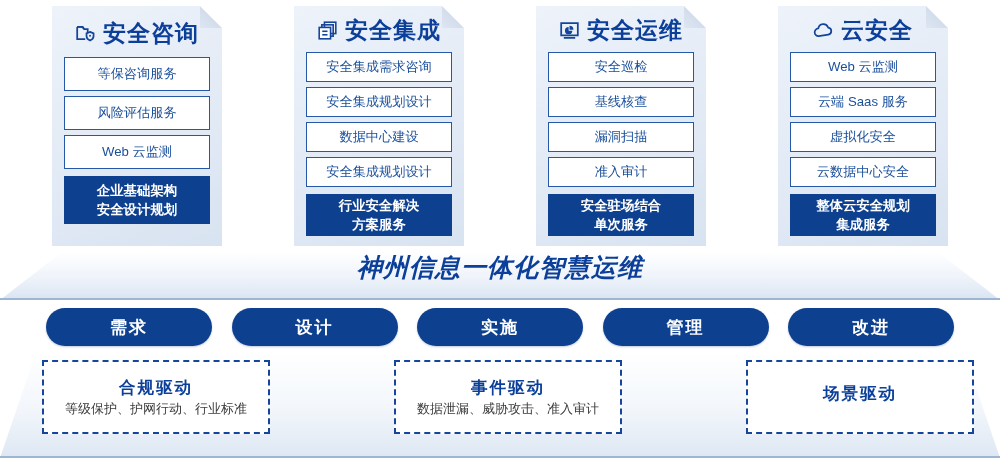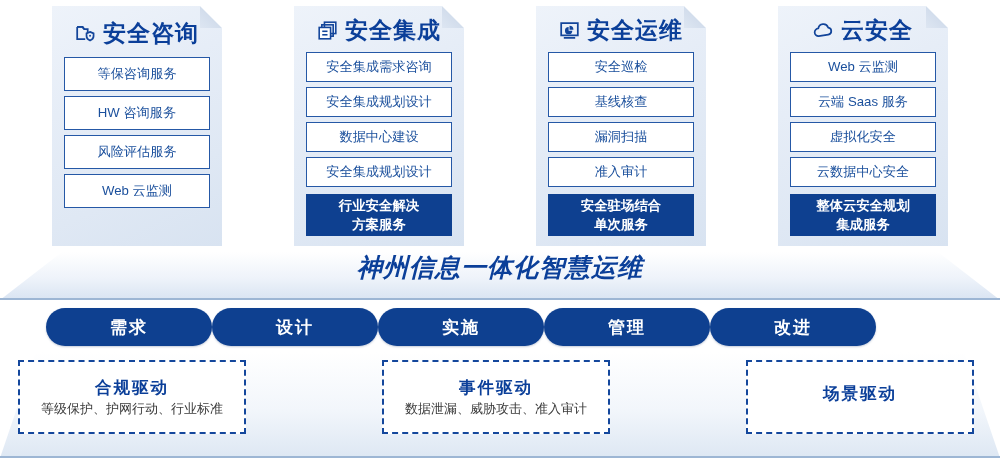--- a/index.html
+++ b/index.html
@@ -82,21 +82,21 @@
     position:absolute;inset:0;
     display:flex;align-items:center;justify-content:center;
     font-size:25px;font-weight:bold;font-style:italic;color:#0b3f99;
     letter-spacing:1px;
     padding-bottom:18px;box-sizing:border-box;
   }
 
   
   #process{
     position:absolute;left:0;top:308px;width:1000px;height:40px;
-    display:flex;
+    display:flex;justify-content:space-between;
     padding:0 46px;box-sizing:border-box;
   }
   .pill{
     width:166px;height:38px;border-radius:19px;
     background:#0e4090;
     color:#ffffff;font-size:17px;font-weight:bold;letter-spacing:2px;
     display:flex;align-items:center;justify-content:center;
     box-shadow:0 1px 2px rgba(20,50,110,.25);
   }
 
@@ -107,21 +107,21 @@
   #drivers .shell{
     position:absolute;inset:0;
     background:linear-gradient(180deg,#ffffff 0%,#f2f6fb 55%,#dde7f3 100%);
     -webkit-clip-path:polygon(36px 0, 964px 0, 1000px 100%, 0 100%);
     clip-path:polygon(36px 0, 964px 0, 1000px 100%, 0 100%);
   }
   #drivers .shellline{position:absolute;left:0;right:0;bottom:0;height:2px;background:#9db6d4;}
   #drivers .row{
     position:absolute;left:0;top:0;width:1000px;height:106px;
     display:flex;justify-content:space-between;align-items:flex-start;
-    padding:8px 26px 0 18px;box-sizing:border-box;
+    padding:8px 26px 0 42px;box-sizing:border-box;
   }
   .driver{
     width:228px;height:74px;
     border:2px dashed #14479c;
     background:#ffffff;
     display:flex;flex-direction:column;align-items:center;justify-content:center;
     box-sizing:border-box;
   }
   .driver .dt{
     font-size:16.5px;font-weight:bold;color:#0b3f99;letter-spacing:2px;
@@ -141,23 +141,26 @@
       <svg class="pico" viewBox="0 0 24 24">
         <path d="M2.5 4.5h6l2 2.6h0" fill="none" stroke="#13459a" stroke-width="2"></path>
         <path d="M2.5 4.5h6.2l2 2.6h3.8v4.2" fill="none" stroke="#13459a" stroke-width="2"></path>
         <path d="M2.5 4.5v14h9.2" fill="none" stroke="#13459a" stroke-width="2"></path>
         <path d="M17.2 10.2l4 1.6v3.4c0 2.4-1.8 3.9-4 4.8-2.2-.9-4-2.4-4-4.8v-3.4z" fill="none" stroke="#13459a" stroke-width="2"></path>
         <circle cx="17.2" cy="14.6" r="1.1" fill="#13459a"></circle>
       </svg>
       <div class="pillar-title">安全咨询</div>
     </div>
     <div class="chip">等保咨询服务</div>
-    <div class="chip">HW 咨询服务</div>
     <div class="chip">风险评估服务</div>
     <div class="chip">Web 云监测</div>
+    <div class="chip-solid">
+      <span>企业基础架构</span>
+      <span>安全设计规划</span>
+    </div>
   </div>
 
   <div class="pillar">
     <div class="pillar-head">
       <svg class="pico" viewBox="0 0 24 24">
         <rect x="8.5" y="2.5" width="13" height="13" fill="none" stroke="#13459a" stroke-width="1.8"></rect>
         <rect x="5.5" y="5.5" width="13" height="13" fill="none" stroke="#13459a" stroke-width="1.8"></rect>
         <rect x="2.5" y="8.5" width="13" height="13" fill="#ffffff" stroke="#13459a" stroke-width="1.8"></rect>
         <rect x="6" y="12" width="6" height="1.8" fill="#13459a"></rect>
         <rect x="6" y="16" width="6" height="1.8" fill="#13459a"></rect>

